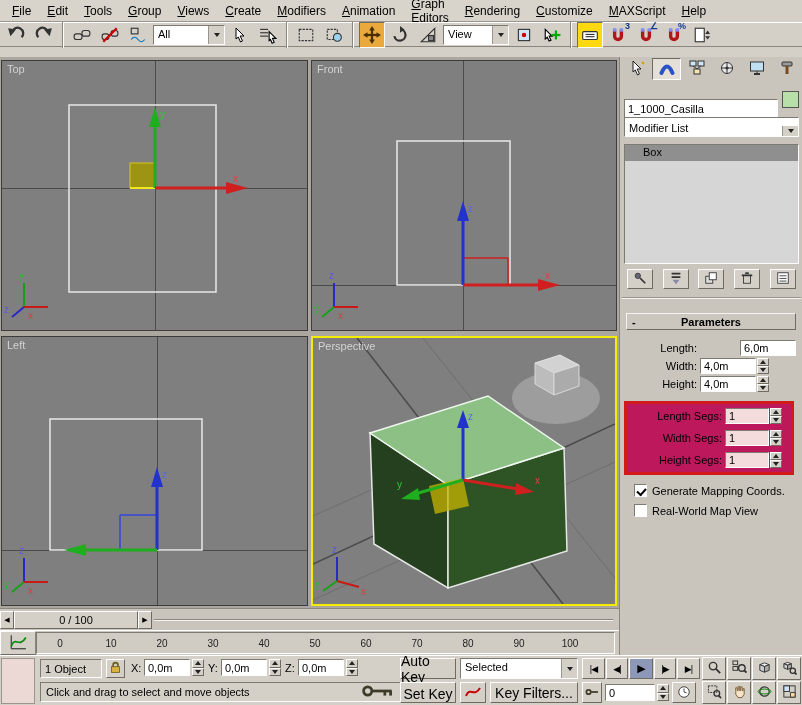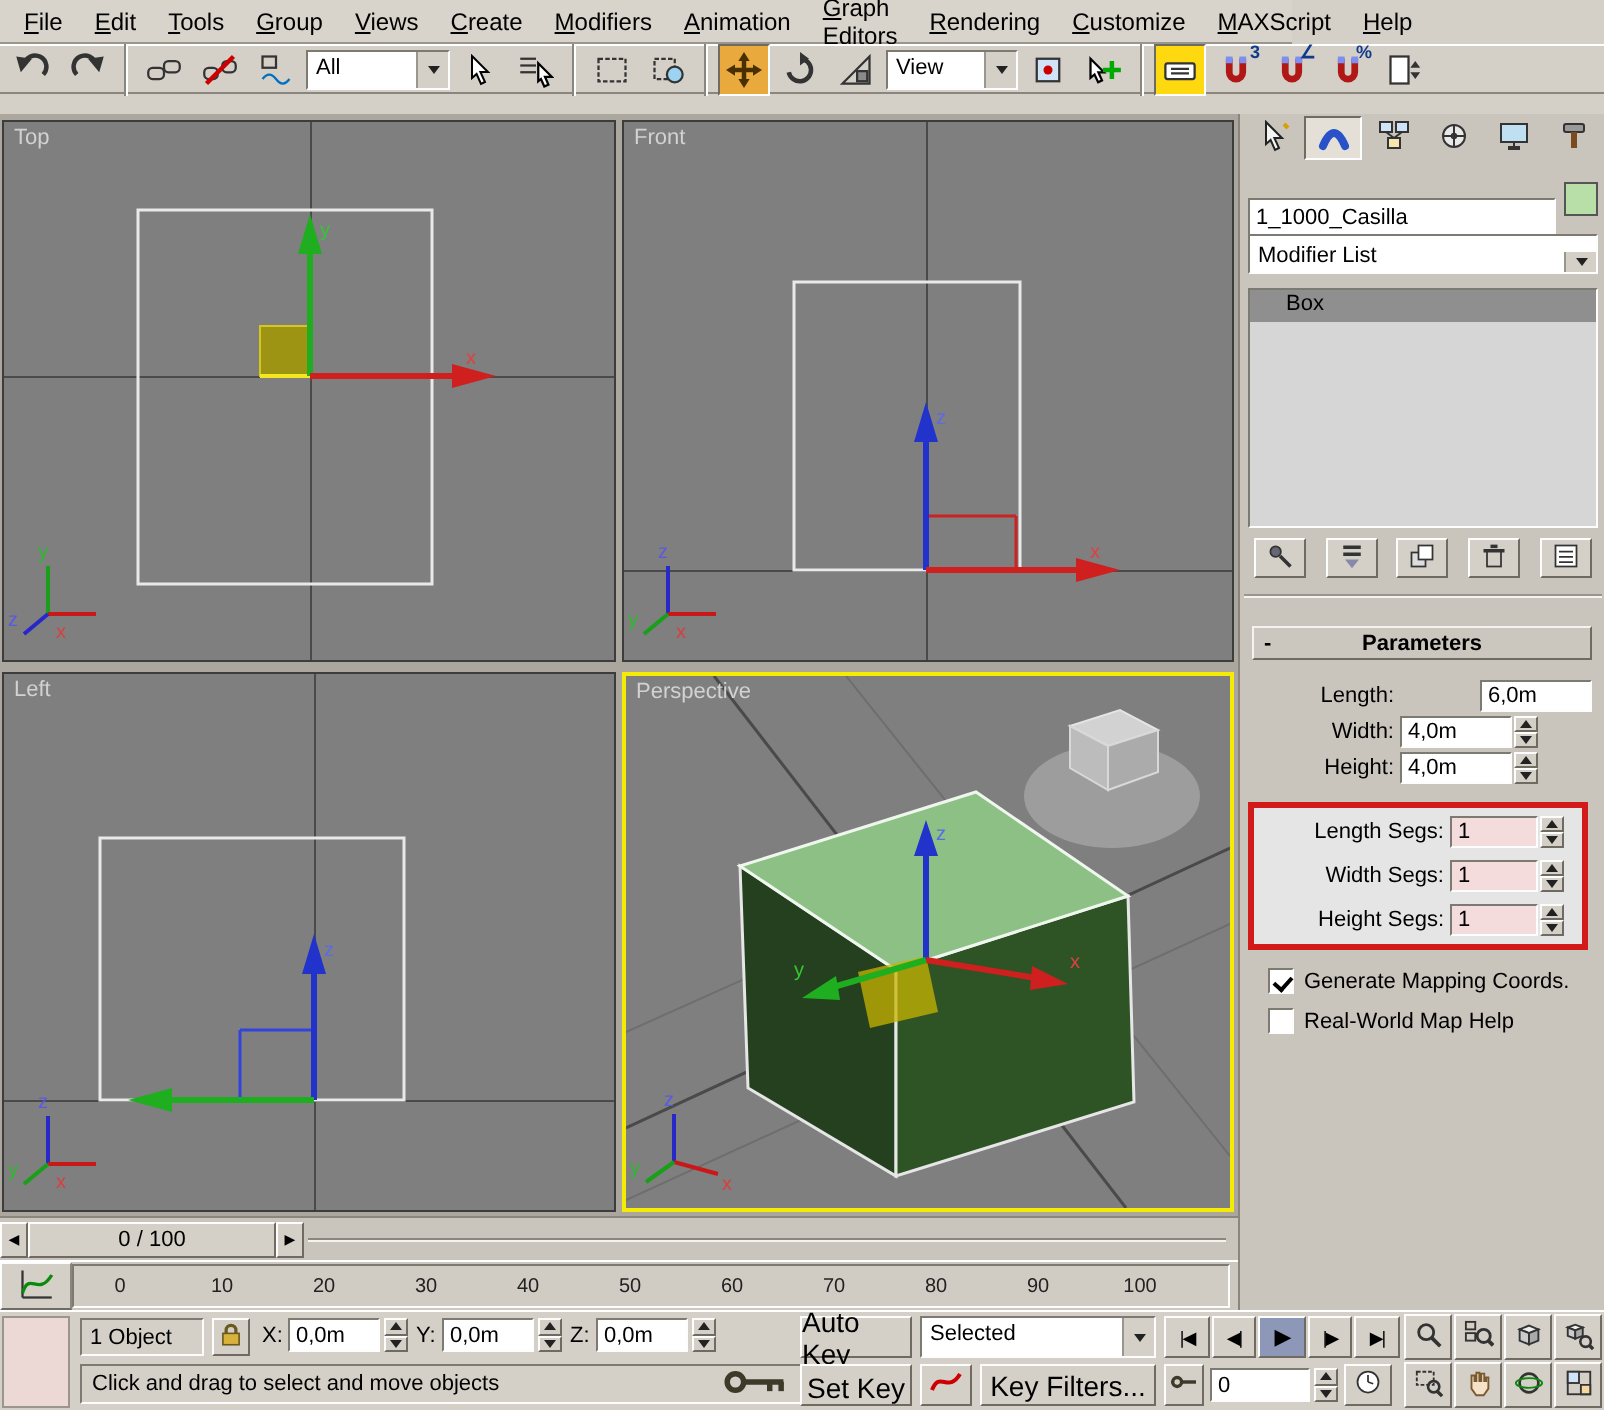--- a/index.html
+++ b/index.html
@@ -65,21 +65,21 @@
   .rollout .minus { position:absolute; left:5px; font-weight:bold; }
   .prow { position:absolute; height:17px; display:flex; align-items:center; }
   .plabel { width:76px; text-align:right; padding-right:3px; font-size:11px; }
   .pfield { width:56px; height:16px; font-size:11px; display:flex; align-items:center; padding:0 3px; }
   .spin { width:12px; height:16px; display:flex; flex-direction:column; margin-left:1px; }
   .spin .s { flex:1; background:#d4d0c8; border:1px solid; border-color:#fdfdfd #6f6b63 #6f6b63 #fdfdfd;
              display:flex; align-items:center; justify-content:center; }
   .spin .up::after { content:""; width:0; height:0; border:3px solid transparent; border-bottom:4px solid #222; margin-top:-3px; }
   .spin .dn::after { content:""; width:0; height:0; border:3px solid transparent; border-top:4px solid #222; margin-bottom:-3px; }
   .segbox { position:absolute; left:4px; top:344px; width:170px; height:74px; border:3px solid #d21a1a;
-            background:#e5e5e5; }
+            background:#be185d; }
   .segrow { position:absolute; height:17px; display:flex; align-items:center; left:0; }
   .seglabel { width:98px; text-align:right; padding-right:3px; font-size:11px; }
   .segfield { width:44px; height:16px; background:#f4dcdc; border:1px solid; border-color:#7d7a72 #fdfdfd #fdfdfd #7d7a72;
               font-size:11px; display:flex; align-items:center; padding:0 3px; }
   .cbrow { position:absolute; left:14px; display:flex; align-items:center; height:15px; }
   .cb { width:13px; height:13px; background:#fff; border:1px solid; border-color:#7d7a72 #fdfdfd #fdfdfd #7d7a72;
         position:relative; margin-right:5px; }
   .cb.checked::after { content:""; position:absolute; left:2px; top:3px; width:7px; height:4px;
         border-left:2px solid #000; border-bottom:2px solid #000; transform:rotate(-48deg); }
 
@@ -597,21 +597,21 @@
           </span>
       </div>
     </div>
 
     <div class="cbrow" style="top:426px;">
       <span class="cb checked"></span>
       <span>Generate Mapping Coords.</span>
     </div>
     <div class="cbrow" style="top:446px;">
       <span class="cb"></span>
-      <span>Real-World Map Help</span>
+      <span>Real-World Map View</span>
     </div>
   </div>
 
   <div class="timeslider">
     <div class="ts-nudge raised btn">
         <span>◀</span>
       </div>
     <div class="ts-handle raised btn">
         <span>0 / 100</span>
       </div>

